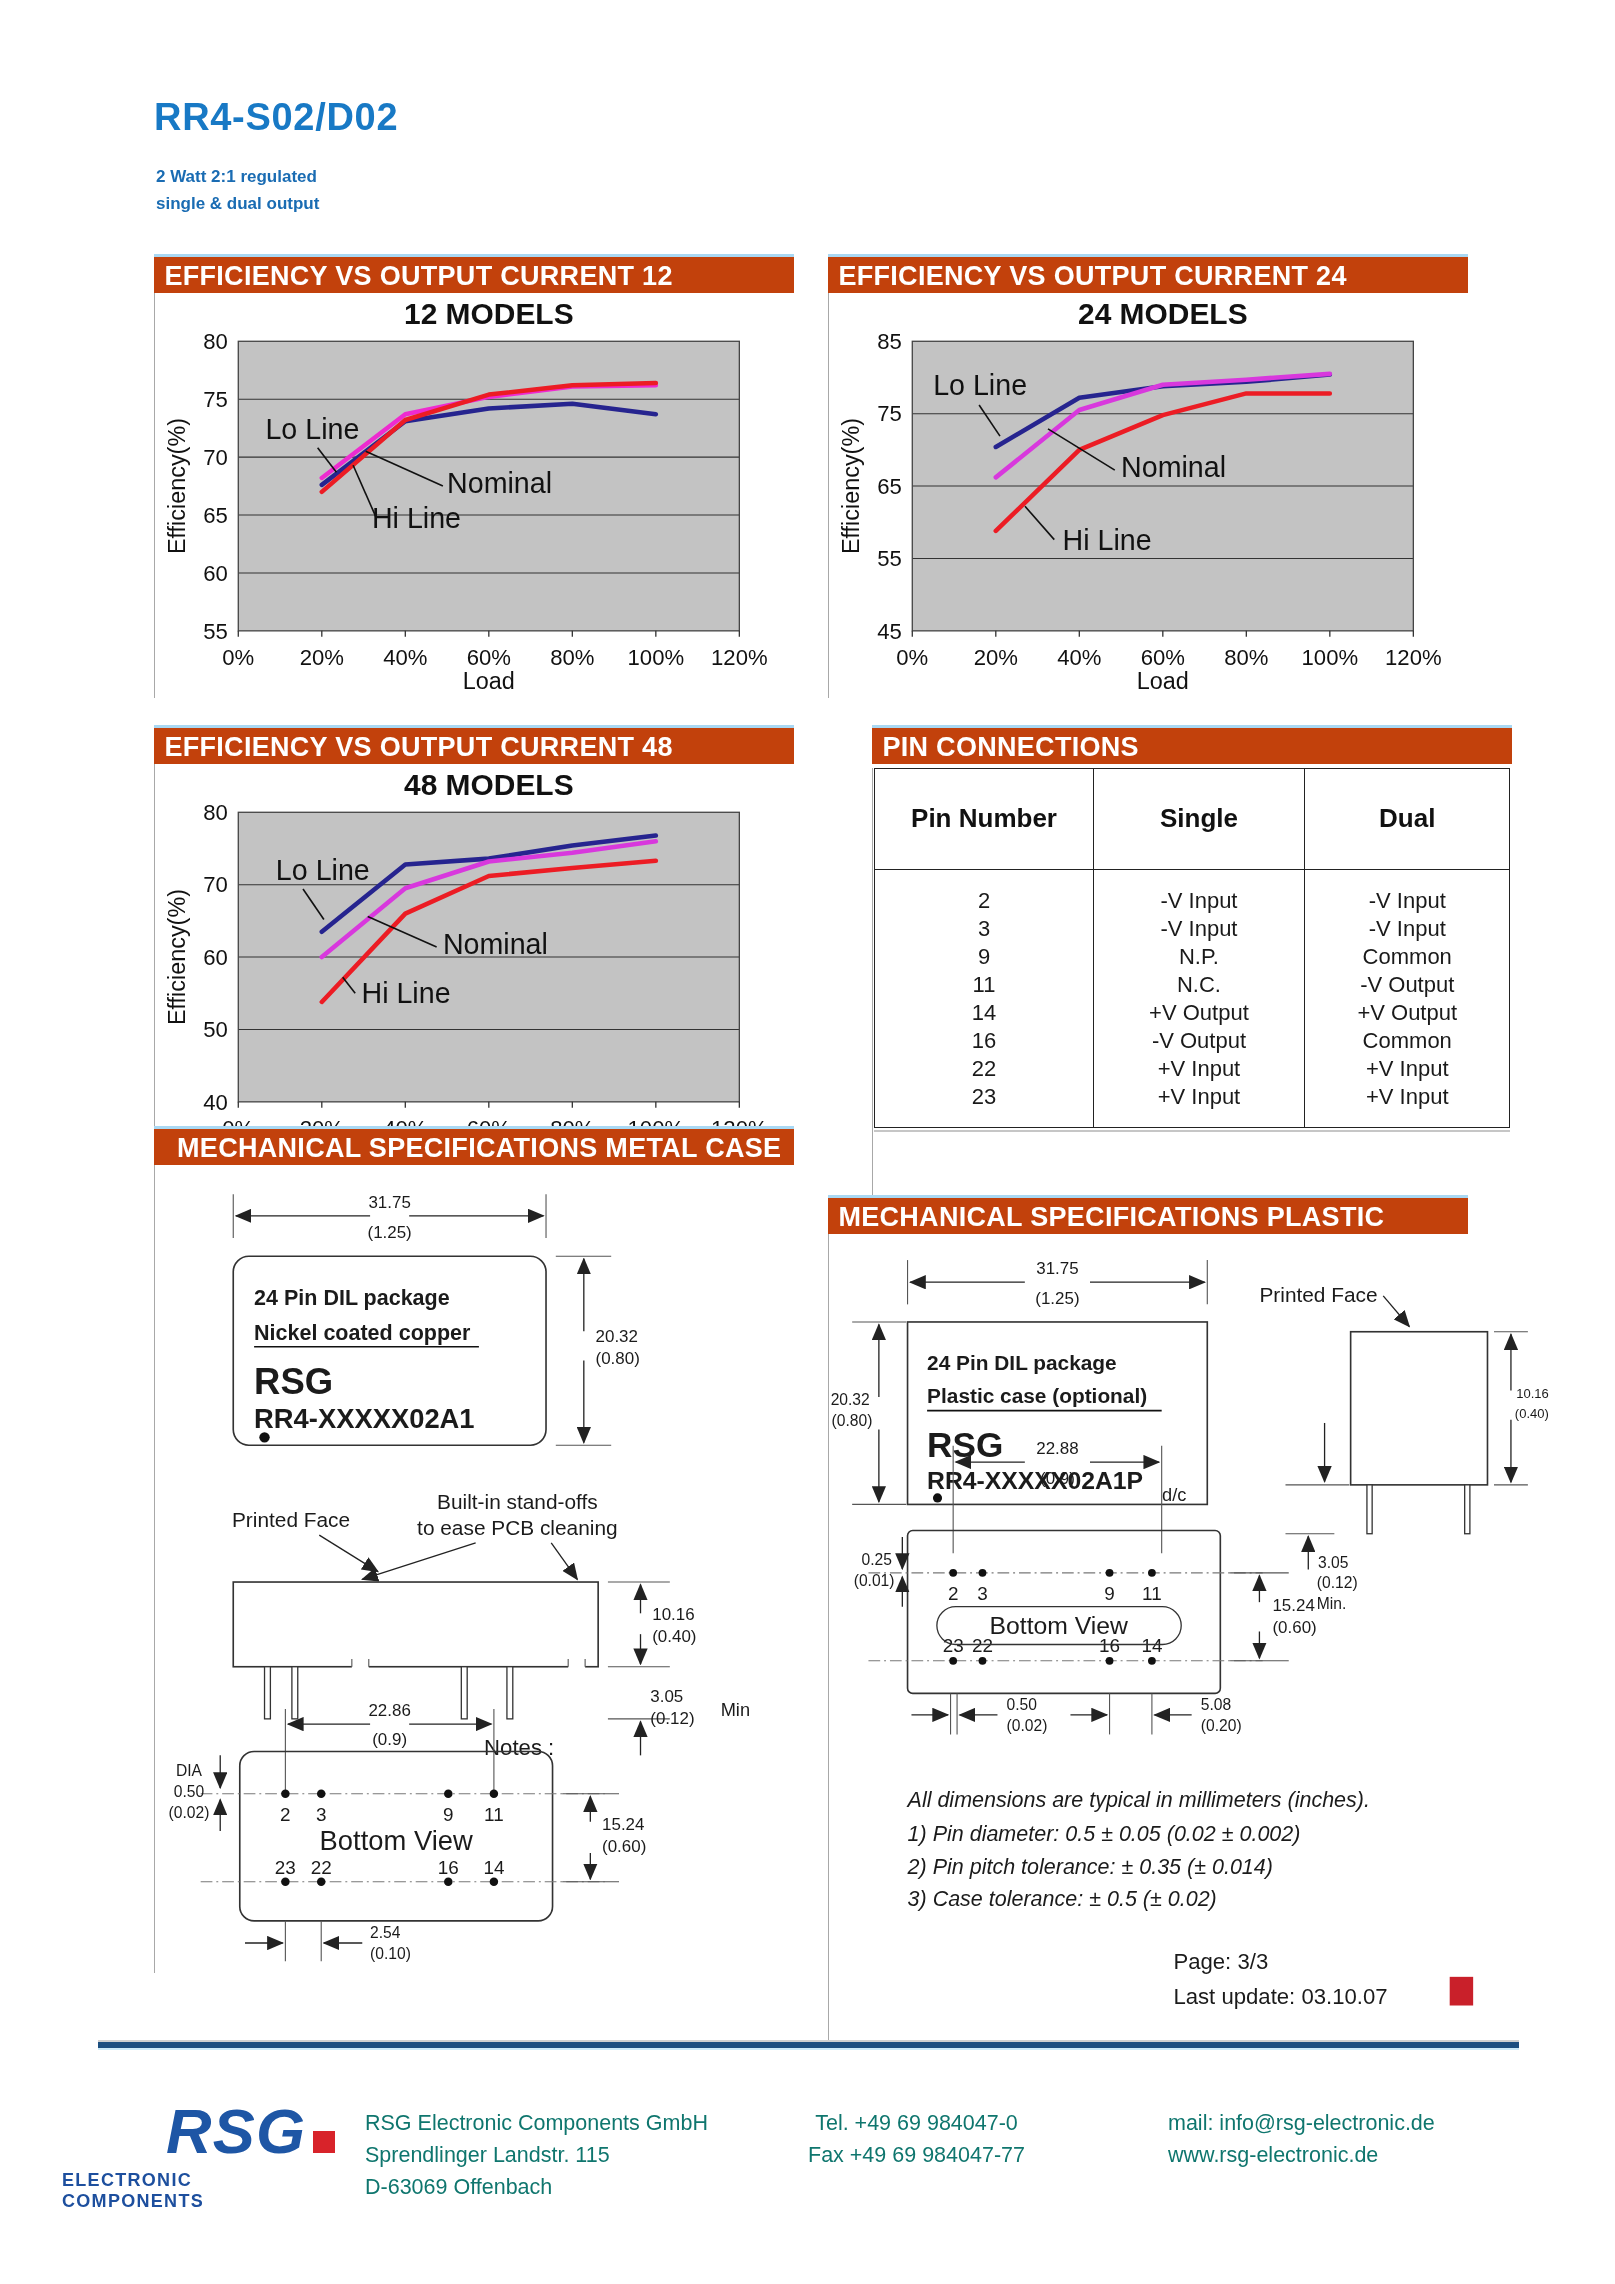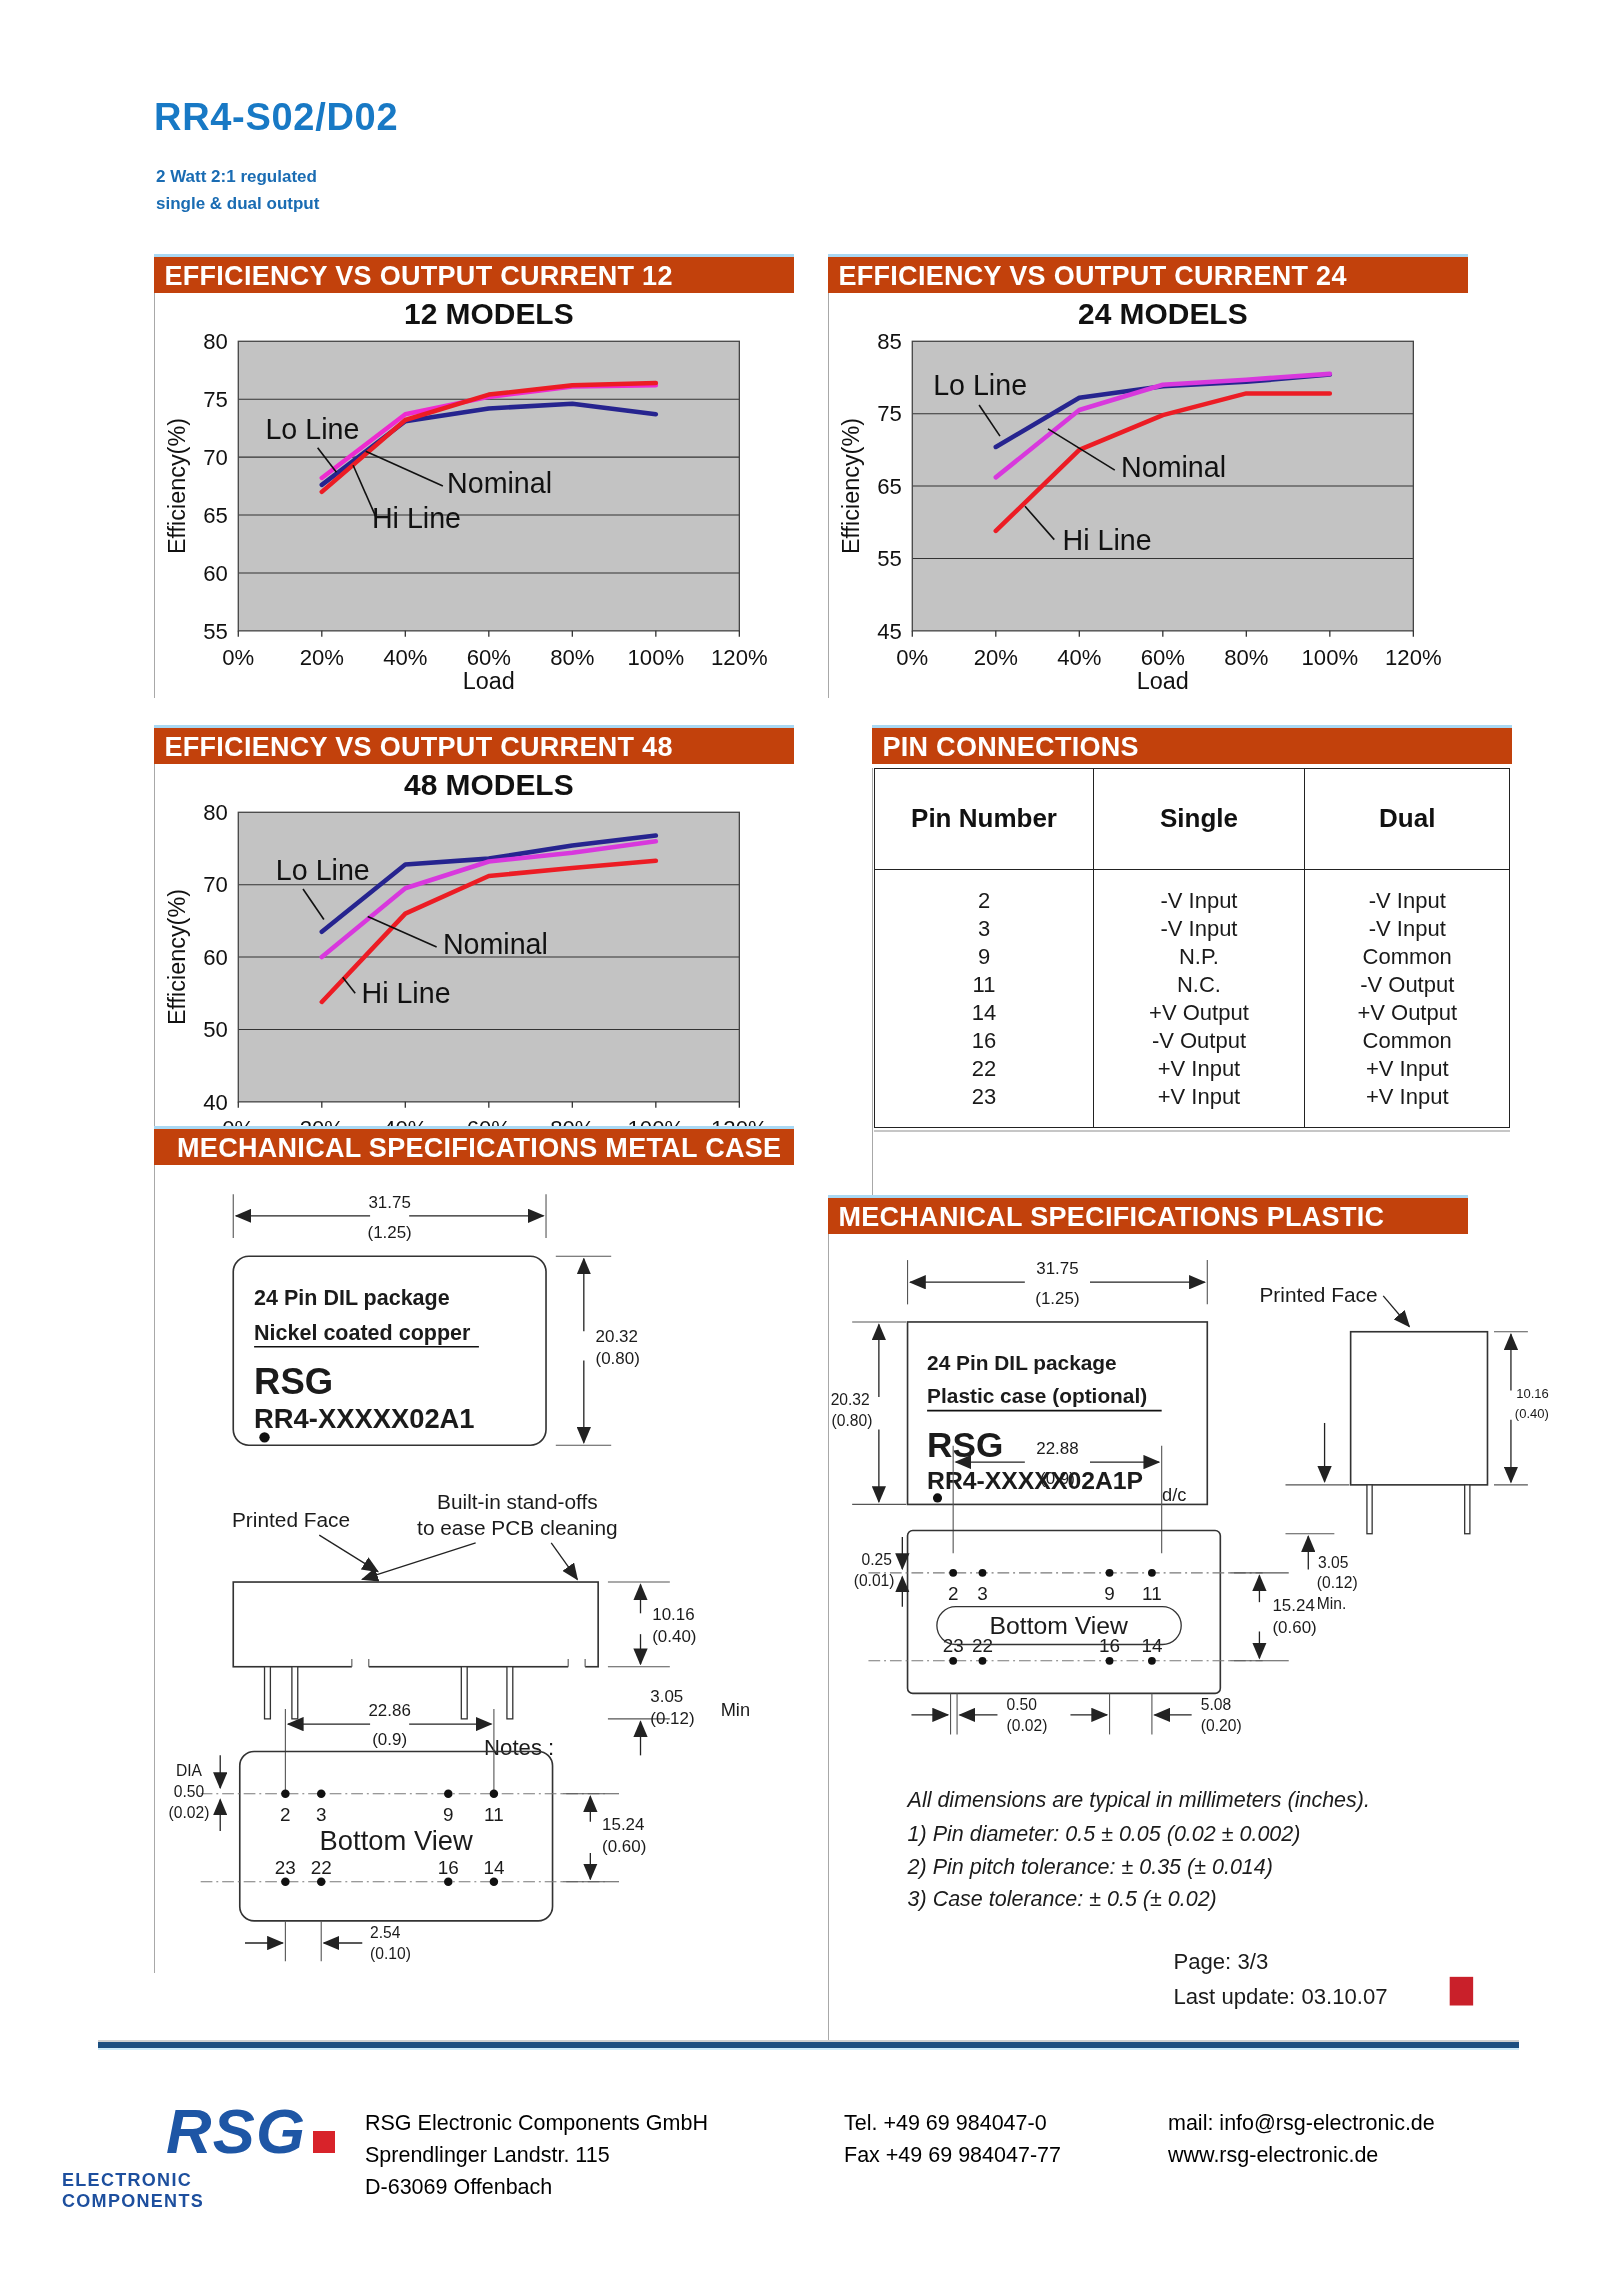--- a/index.html
+++ b/index.html
@@ -53,22 +53,22 @@
 
   
   .footer-rule{position:absolute;left:98px;top:2040px;width:1421px;}
   .fr1{height:2px;background:#cfcfcf;}
   .fr2{height:5.9px;background:#1d4f80;}
   .fr3{height:2.6px;background:#cdeaf8;}
   .logo{position:absolute;left:62px;top:2100px;width:274px;}
   .logo-rsg{font-size:63px;font-style:italic;font-weight:bold;color:#1e56a5;letter-spacing:1.3px;margin-left:104px;line-height:63px;}
   .logo-dot{display:inline-block;width:22px;height:22px;background:#d8232a;margin-left:6.5px;}
   .logo-sub{font-size:18px;font-weight:bold;color:#1d4f9e;letter-spacing:1.3px;margin-top:6.5px;}
-  .footer-col{position:absolute;top:2107px;font-size:21.5px;color:#000000;line-height:32px;}
-  .fc1{left:365px;}.fc2{left:844px;}.fc3{left:1168px;}
+  .footer-col{position:absolute;top:2107px;font-size:21.5px;color:#0f766e;line-height:32px;}
+  .fc1{left:365px;}.fc2{left:808px;text-align:center;}.fc3{left:1168px;}
 </style>
 </head>
 <body>
 
 <div class="page">
 
   <div class="doc-title">RR4-S02/D02</div>
   <div class="doc-sub">
     <div>2 Watt 2:1 regulated</div>
     <div>single &amp; dual output</div>

